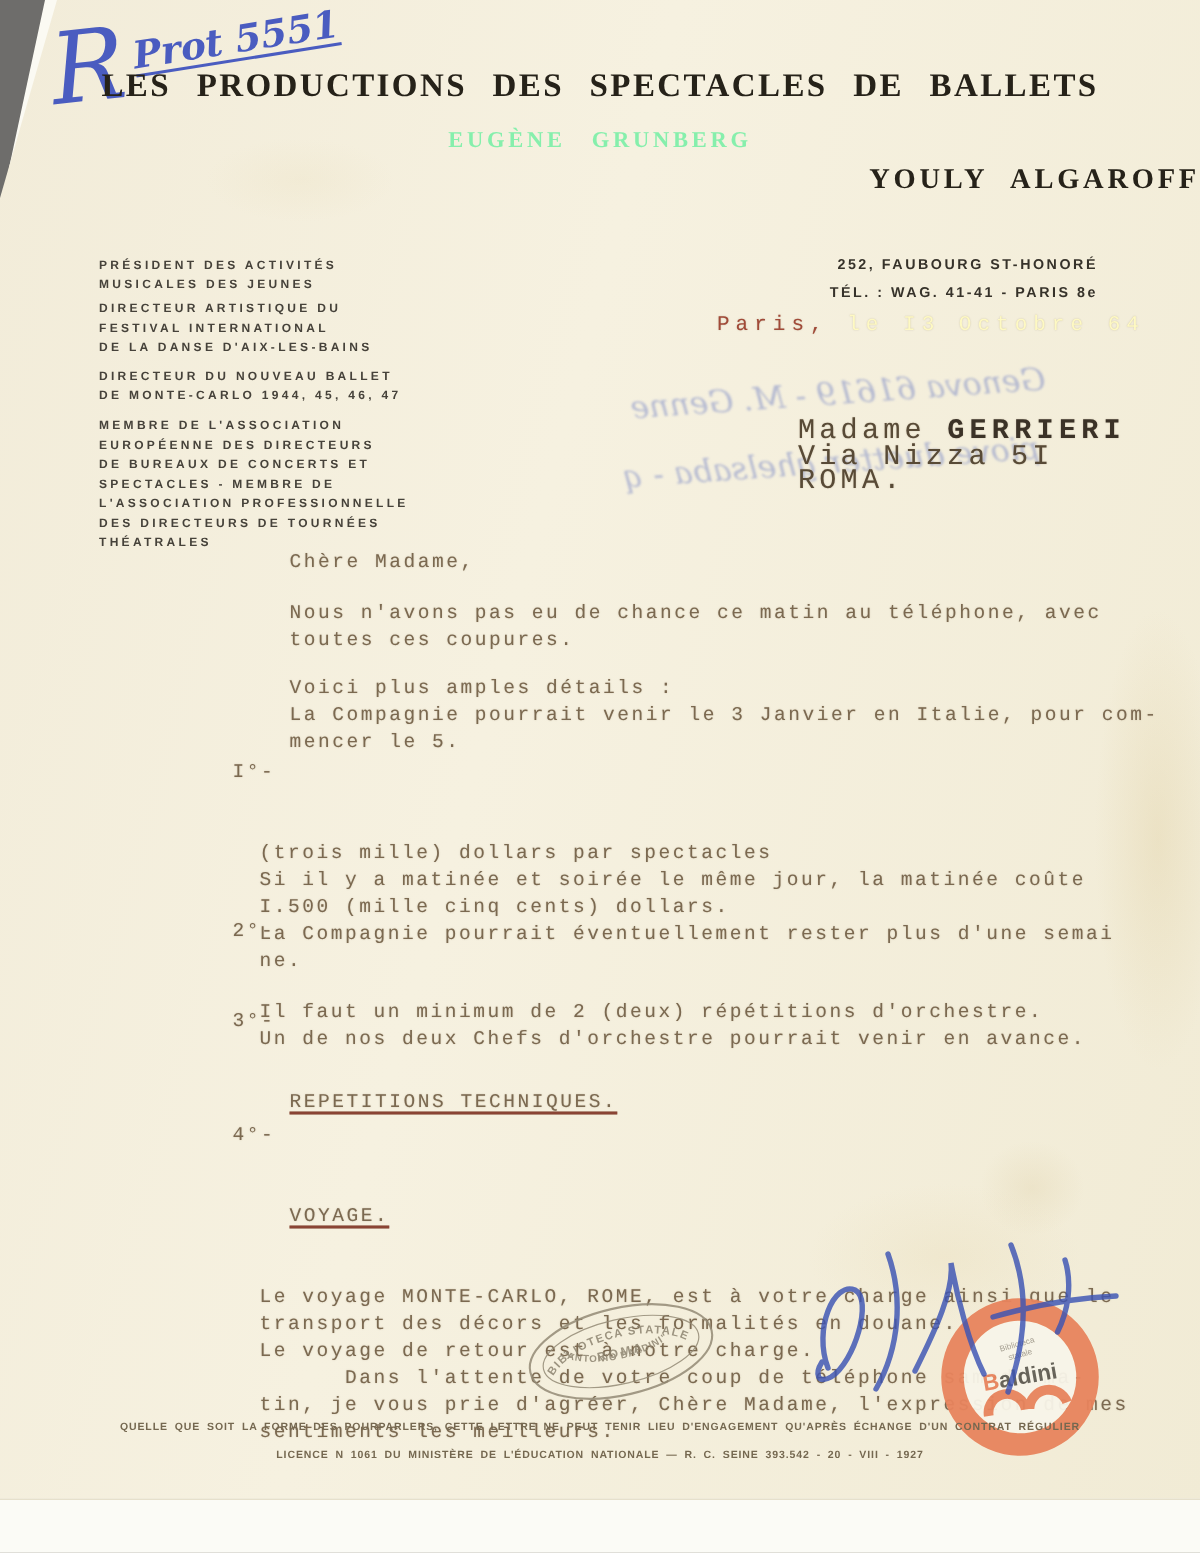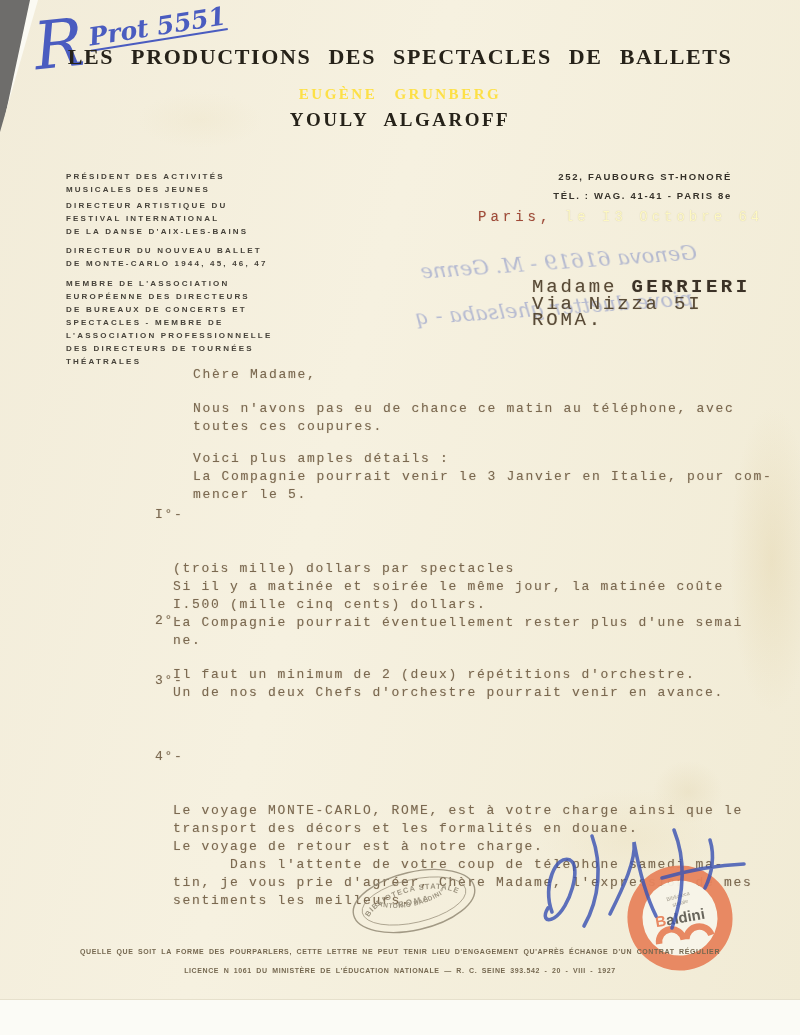--- a/index.html
+++ b/index.html
@@ -37,23 +37,23 @@
     position:absolute;color:rgba(84,106,190,.40);
     font-family:"DejaVu Serif",serif;font-style:italic;font-size:21px;
     transform:scaleX(-1) rotate(4deg);filter:blur(.7px);white-space:nowrap;
   }
 
   
   .head1{position:absolute;left:30px;right:30px;top:44px;text-align:center;
     font-family:"Liberation Serif",serif;font-weight:700;font-size:22px;color:#262219;
     letter-spacing:1.6px;word-spacing:10px;white-space:nowrap;}
   .head2{position:absolute;left:0;right:0;top:86px;text-align:center;
-    font-family:"Liberation Serif",serif;font-weight:700;font-size:15px;color:#fde047;
+    font-family:"Liberation Serif",serif;font-weight:700;font-size:15px;color:#86efac;
     letter-spacing:2.5px;word-spacing:11px;}
-  .head3{position:absolute;left:0;right:0;top:109px;text-align:center;
+  .head3{position:absolute;left:0;right:0;top:109px;text-align:right;
     font-family:"Liberation Serif",serif;font-weight:700;font-size:19px;color:#262219;
     letter-spacing:2.5px;word-spacing:9px;}
 
   
   .side{position:absolute;left:66px;width:310px;
     font-size:8px;font-weight:700;letter-spacing:2.2px;line-height:13px;
     color:#46423a;white-space:pre-line;}
 
   
   .contact{position:absolute;right:68px;top:167px;text-align:right;
@@ -151,24 +151,26 @@
 </div>
 
 <div class="tw item item2">
   <span class="inum">2°-</span>
   <div class="itext">Il faut un minimum de 2 (deux) répétitions d'orchestre.
 Un de nos deux Chefs d'orchestre pourrait venir en avance.</div>
 </div>
 
 <div class="tw item item3">
   <span class="inum">3°-</span>
+  <div class="ihead"><span class="ititle">REPETITIONS TECHNIQUES.</span><span></span></div>
 </div>
 
 <div class="tw item item4">
   <span class="inum">4°-</span>
+  <div class="ihead"><span class="ititle">VOYAGE.</span><span></span></div>
   <div class="itext">Le voyage MONTE-CARLO, ROME, est à votre charge ainsi que le
 transport des décors et les formalités en douane.
 Le voyage de retour est à notre charge.
       Dans l'attente de votre coup de téléphone samedi ma-
 tin, je vous prie d'agréer, Chère Madame, l'expression de mes
 sentiments les meilleurs.</div>
 </div>
 
 <svg class="oval-stamp" width="132" height="66" viewBox="0 0 132 66">
   <defs>

